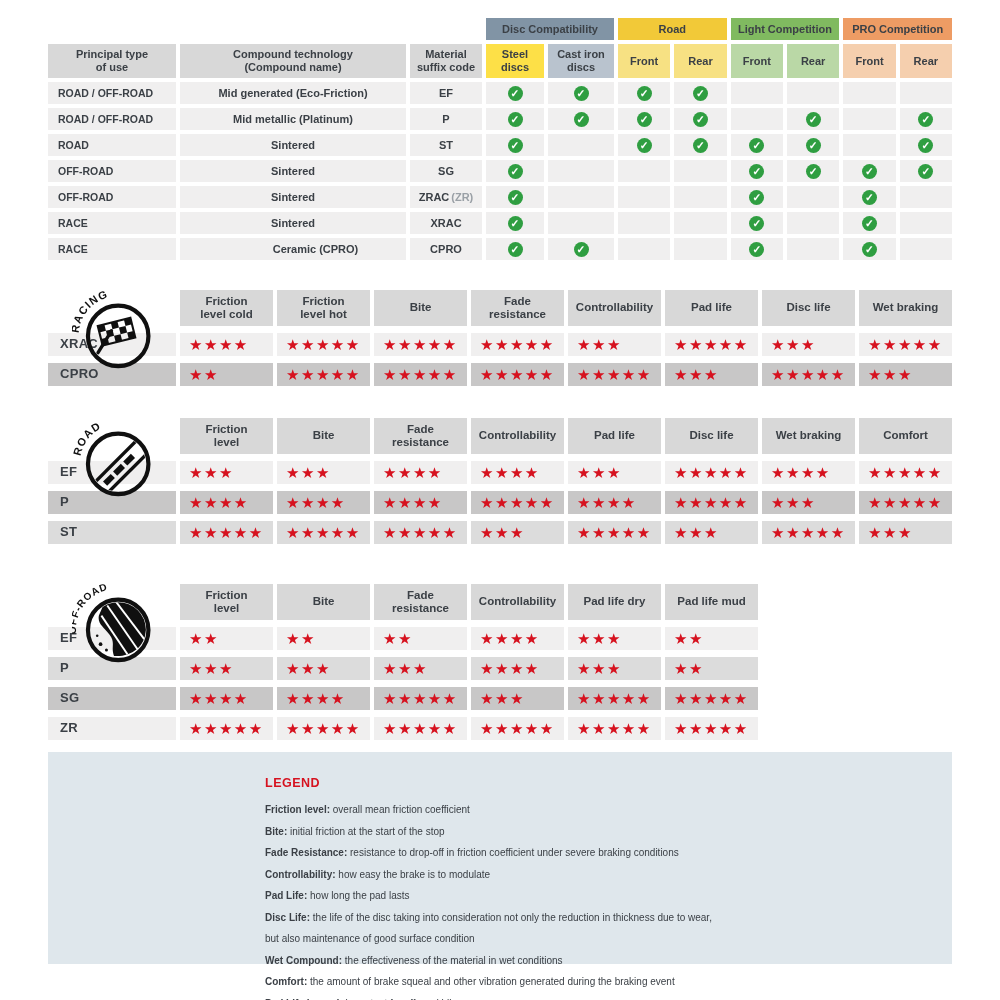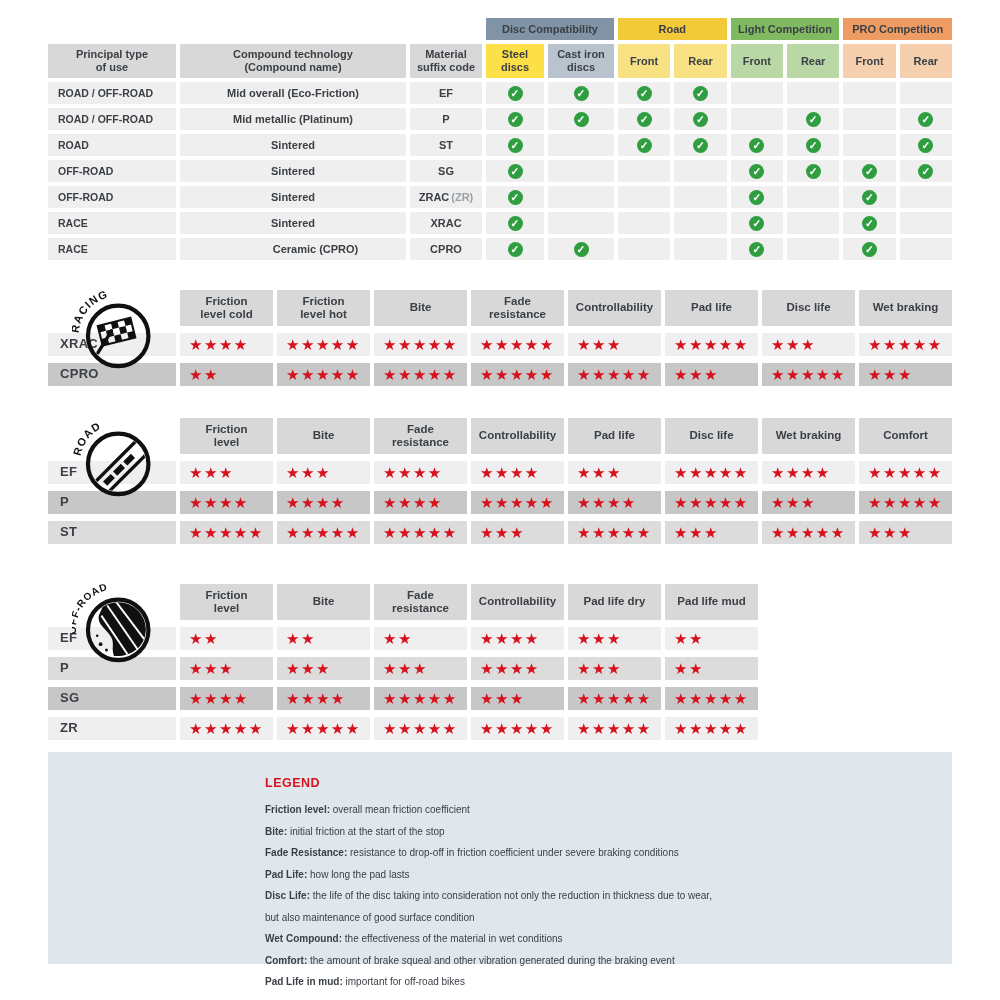--- a/index.html
+++ b/index.html
@@ -67,21 +67,21 @@
 discs</div>
       <div class="cell hdr" style="grid-area: 2 / 5; background: rgb(185, 195, 206);">Cast iron
 discs</div>
       <div class="cell hdr" style="grid-area: 2 / 6; background: rgb(247, 225, 131);">Front</div>
       <div class="cell hdr" style="grid-area: 2 / 7; background: rgb(247, 225, 131);">Rear</div>
       <div class="cell hdr" style="grid-area: 2 / 8; background: rgb(186, 216, 166);">Front</div>
       <div class="cell hdr" style="grid-area: 2 / 9; background: rgb(186, 216, 166);">Rear</div>
       <div class="cell hdr" style="grid-area: 2 / 10; background: rgb(245, 207, 174);">Front</div>
       <div class="cell hdr" style="grid-area: 2 / 11; background: rgb(245, 207, 174);">Rear</div>
       <div class="cell row-cell use-cell" style="grid-area: 3 / 1;">ROAD / OFF-ROAD</div>
-      <div class="cell row-cell" style="grid-area: 3 / 2;">Mid overall (Eco-Friction)</div>
+      <div class="cell row-cell" style="grid-area: 3 / 2;">Mid generated (Eco-Friction)</div>
       <div class="cell row-cell" style="grid-area: 3 / 3;">EF</div>
       <div class="cell row-cell" style="grid-area: 3 / 4;"><span class="check">✓</span></div>
       <div class="cell row-cell" style="grid-area: 3 / 5;"><span class="check">✓</span></div>
       <div class="cell row-cell" style="grid-area: 3 / 6;"><span class="check">✓</span></div>
       <div class="cell row-cell" style="grid-area: 3 / 7;"><span class="check">✓</span></div>
       <div class="cell row-cell" style="grid-area: 3 / 8;"></div>
       <div class="cell row-cell" style="grid-area: 3 / 9;"></div>
       <div class="cell row-cell" style="grid-area: 3 / 10;"></div>
       <div class="cell row-cell" style="grid-area: 3 / 11;"></div>
       <div class="cell row-cell use-cell" style="grid-area: 4 / 1;">ROAD / OFF-ROAD</div>
@@ -332,20 +332,21 @@
         <div class="cell star-cell" style="grid-area: 5 / 7; background: rgb(240, 239, 239);">★★★★★</div>
       </div>
   </div>
 
   <div class="legend">
     <div class="legend-title">LEGEND</div>
     <div>
         <div class="legend-line"><b>Friction level:</b> overall mean friction coefficient</div>
         <div class="legend-line"><b>Bite:</b> initial friction at the start of the stop</div>
         <div class="legend-line"><b>Fade Resistance:</b> resistance to drop-off in friction coefficient under severe braking conditions</div>
+        <div class="legend-line"><b>Controllability:</b> how easy the brake is to modulate</div>
         <div class="legend-line"><b>Pad Life:</b> how long the pad lasts</div>
         <div class="legend-line"><b>Disc Life:</b> the life of the disc taking into consideration not only the reduction in thickness due to wear,</div>
         <div class="legend-line">but also maintenance of good surface condition</div>
         <div class="legend-line"><b>Wet Compound:</b> the effectiveness of the material in wet conditions</div>
         <div class="legend-line"><b>Comfort:</b> the amount of brake squeal and other vibration generated during the braking event</div>
         <div class="legend-line"><b>Pad Life in mud:</b> important for off-road bikes</div>
       </div>
   </div>
 
 </div>

